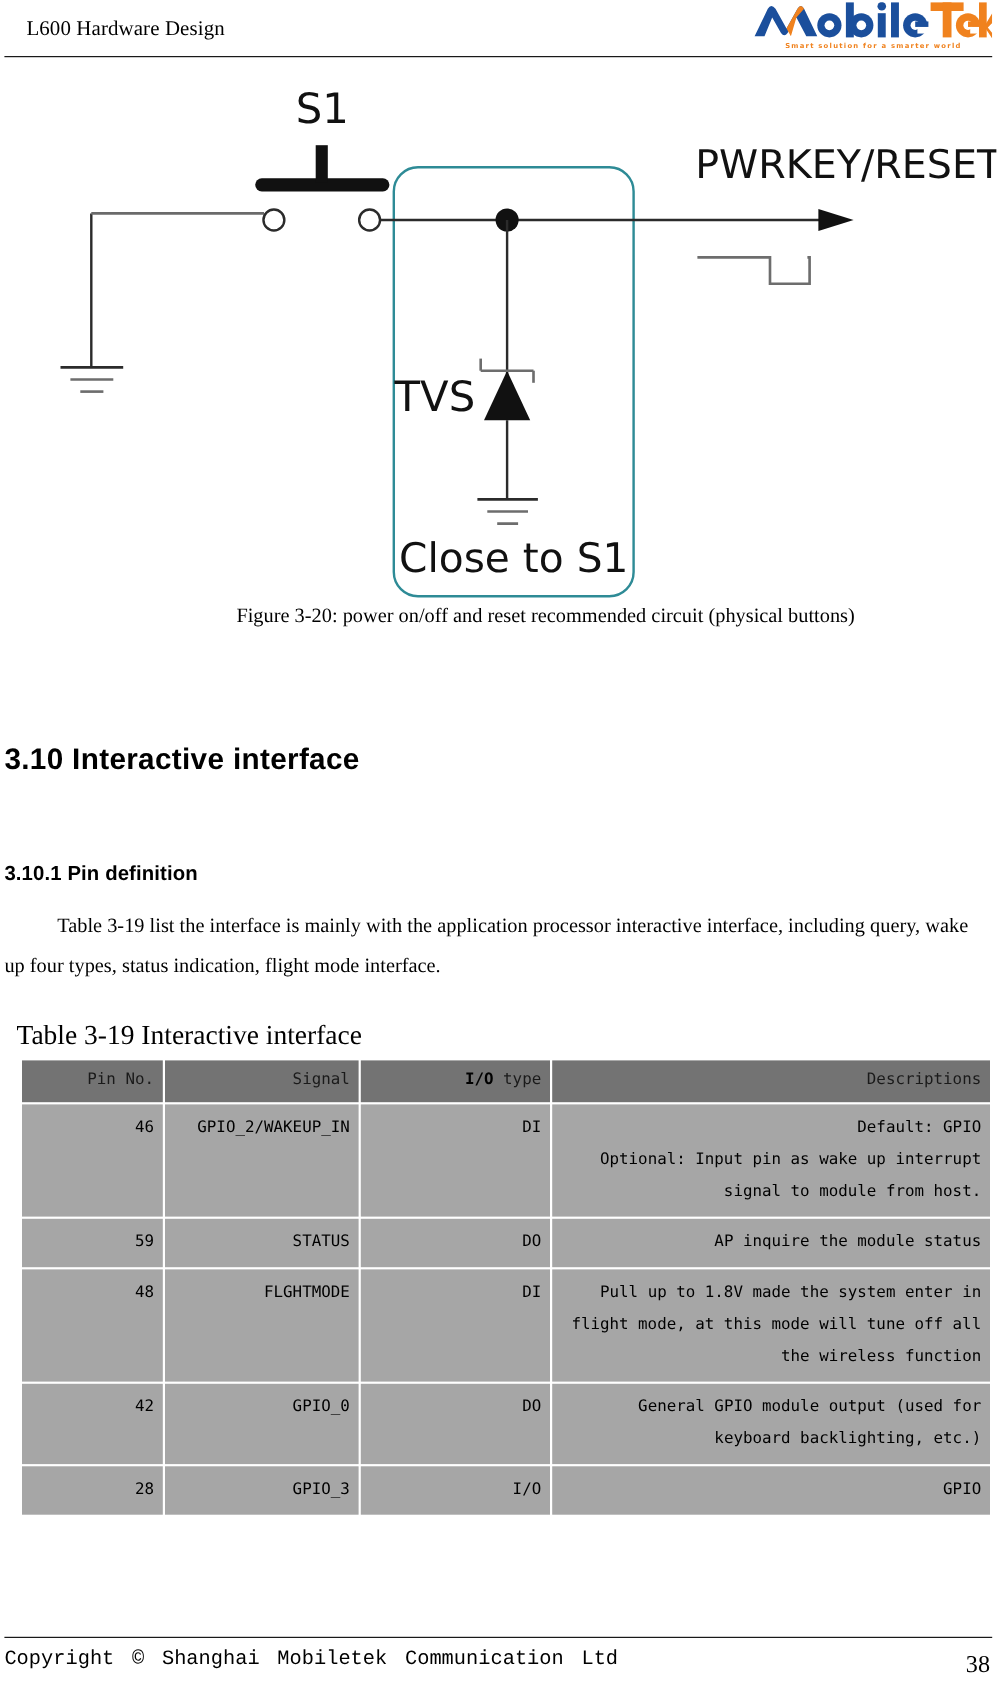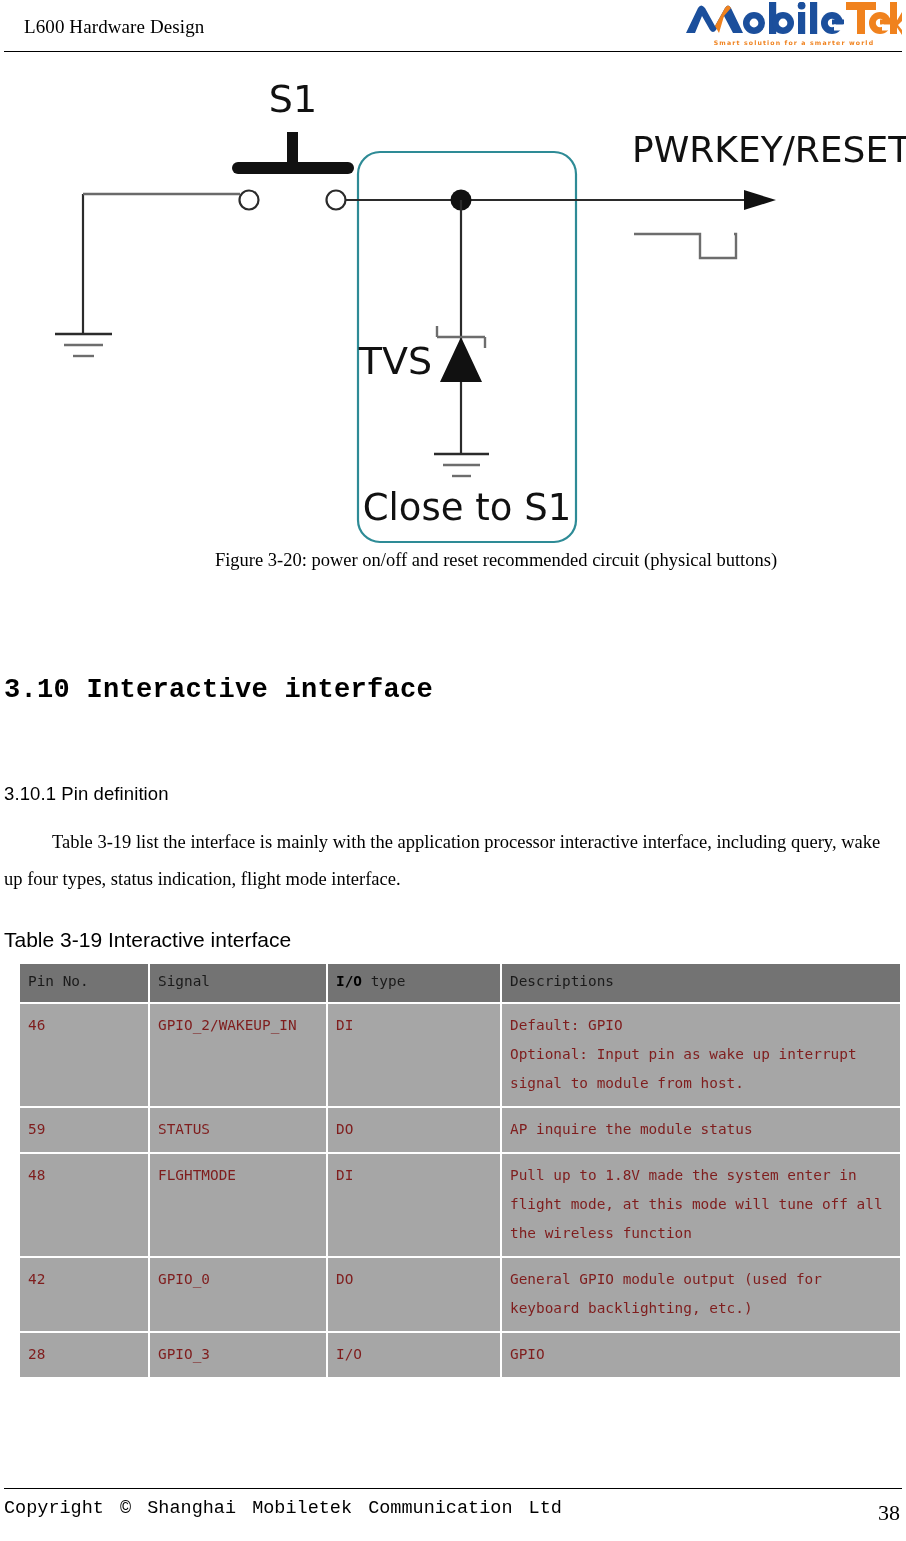--- a/index.html
+++ b/index.html
@@ -86,30 +86,30 @@
     text-align: center;
     font-size: 18.5px;
     font-family: "Liberation Serif", "DejaVu Serif", serif;
     margin-left: 43px;
   }
 
   
   .h2-heading {
     position: absolute;
     left: 4px;
-    font-family: Liberation Mono, monospace;
+    font-family: Liberation Sans, sans-serif;
     font-weight: bold;
     font-size: 27px;
     letter-spacing: 0.3px;
   }
   .h3-heading {
     position: absolute;
     left: 4px;
     font-family: "Liberation Sans", "DejaVu Sans", sans-serif;
-    font-weight: normal;
+    font-weight: bold;
     font-size: 18.5px;
     letter-spacing: 0.1px;
   }
   #sec-3-10 { top: 675px; }
   #sec-3-10-1 { top: 783px; }
 
   
   #intro-paragraph {
     position: absolute;
     left: 4px;
@@ -117,57 +117,57 @@
     width: 890px;
     font-size: 18.5px;
     line-height: 37px;
     text-indent: 48px;
     font-family: Liberation Serif, serif;
   }
 
   
   #table-caption {
     position: absolute;
-    left: 4px;
+    left: 15px;
     top: 928px;
-    font-size: 21px;
-    font-family: Liberation Sans, sans-serif;
+    font-size: 25px;
+    font-family: Liberation Serif, serif;
   }
   #interactive-table {
     position: absolute;
     left: 18px;
     top: 962px;
     width: 884px;
     border-collapse: separate;
     border-spacing: 2px;
     table-layout: fixed;
     font-family: "DejaVu Sans Mono", "Liberation Mono", monospace;
     font-size: 14.4px;
   }
   #interactive-table th,
   #interactive-table td {
     vertical-align: top;
-    text-align: left;
+    text-align: right;
     padding: 7px 8px 8px 8px;
     line-height: 29px;
     font-weight: normal;
     word-wrap: break-word;
     overflow-wrap: anywhere;
   }
   #interactive-table thead th {
     background: #737373;
     color: #1a1a1a;
     height: 26px;
     line-height: 22px;
     padding-top: 6px;
     padding-bottom: 6px;
   }
   #interactive-table tbody td {
     background: #a6a6a6;
-    color: #7f1d1d;
+    color: #000000;
   }
   .col-pin   { width: 128px; }
   .col-sig   { width: 176px; }
   .col-io    { width: 172px; }
   .col-desc  { width: auto; }
   .io-strong { font-weight: bold; color: #000; }
   .desc-line { display: block; }
 
   
   #footer-rule {

